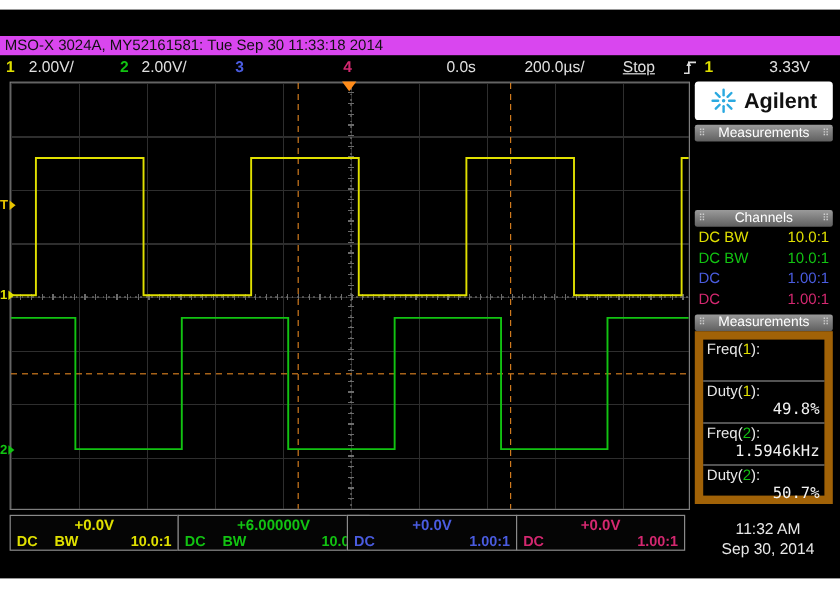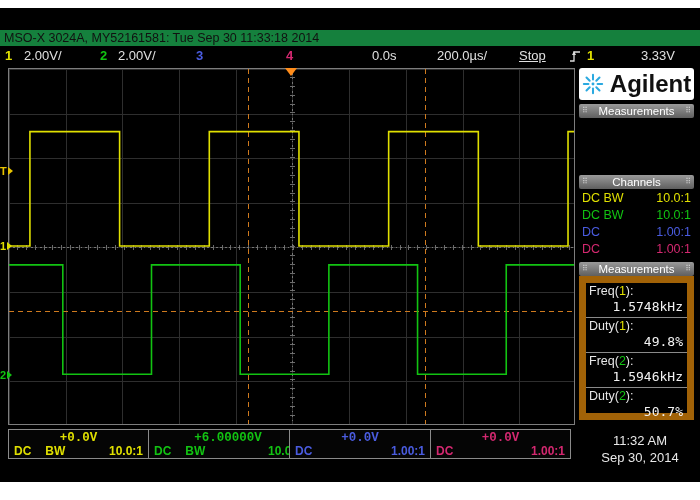--- a/index.html
+++ b/index.html
@@ -1,21 +1,21 @@
 <!DOCTYPE html>
 <html><head>
 <meta charset="utf-8">
 <style>
   html,body{margin:0;padding:0;width:700px;height:500px;background:#fff;overflow:hidden;
     font-family:"Liberation Sans",sans-serif;}
   .page{position:relative;width:700px;height:500px;background:#fff;}
   .scope{position:absolute;left:0;top:8px;width:700px;height:474px;background:#000;}
 
   
-  .titlebar{position:absolute;left:0;top:22px;width:700px;height:16px;background:#15803d;
+  .titlebar{position:absolute;left:0;top:22px;width:700px;height:16px;background:#d946ef;
     color:#111;font-size:12.5px;line-height:16px;padding-left:4px;box-sizing:border-box;white-space:nowrap;}
 
   
   .statusrow{position:absolute;left:0;top:38px;width:700px;height:20px;font-size:13px;color:#e0e0e0;}
   .statusrow span{position:absolute;line-height:20px;white-space:nowrap;}
   .s-ch1n{left:5px;color:#e0e000;font-weight:bold;}
   .s-ch1s{left:24px;}
   .s-ch2n{left:100px;color:#12c312;font-weight:bold;}
   .s-ch2s{left:118px;}
   .s-ch3n{left:196px;color:#4a5ce0;font-weight:bold;}
@@ -56,21 +56,21 @@
   .gm-arrow{width:0;height:0;border-left:5px solid currentColor;
     border-top:4px solid transparent;border-bottom:4px solid transparent;margin-left:1px;}
   .mk-t{top:157px;color:#e8c400;}
   .mk-1{top:232px;color:#e0e000;}
   .mk-2{top:361px;color:#12c312;}
 
   
   .sidebar{position:absolute;left:579px;top:60px;width:115px;height:357px;}
   .logo-box{position:absolute;left:0;top:0;right:0;height:32px;background:#fff;border-radius:3px;
     display:flex;align-items:center;justify-content:center;gap:6px;}
-  .brand{font-size:24px;font-weight:bold;color:#111;}
+  .brand{font-size:18px;font-weight:bold;color:#111;}
   .panel-head{position:absolute;left:0;right:0;height:14px;background:linear-gradient(#9a9a9a,#5f5f5f);
     border-radius:2px;color:#fff;font-size:11.5px;line-height:14px;display:flex;
     padding:0 3px;box-sizing:border-box;}
   .panel-head .head-title{flex:1;text-align:center;}
   .grip{color:#cfcfcf;font-size:8px;line-height:14px;}
   .ph-acq{top:36px;} .ph-ch{top:107px;} .ph-meas{top:194px;}
   .acq-body{position:absolute;left:0;right:0;top:50px;height:52px;border:1px solid #3a3a3a;
     box-sizing:border-box;color:#e8e8e8;font-size:12.5px;text-align:center;}
   .acq-body div{margin-top:3px;}
   .chan-rows{position:absolute;left:0;right:0;top:122px;}
@@ -82,21 +82,21 @@
   .meas-row:last-child{border-bottom:none;}
   .m-label{font-size:12.5px;color:#e8e8e8;line-height:15px;}
   .m-value{font-size:13px;color:#f2f2f2;text-align:right;line-height:16px;
     font-family:"DejaVu Sans Mono",monospace;}
 
   .c1{color:#e0e000;} .c2{color:#12c312;} .c3{color:#4a5ce0;} .c4{color:#d42870;}
 
   
   .chbox{position:absolute;top:421px;height:30px;border:1px solid #8a8a8a;box-sizing:border-box;background:#050505;}
   .bx1{left:8px;width:141px;} .bx2{left:148px;width:160px;} .bx3{left:289px;width:142px;} .bx4{left:430px;width:141px;}
-  .offset-line{text-align:center;font-size:12.5px;line-height:14px;font-weight:bold;margin-top:1px;font-family:Liberation Mono, monospace;}
+  .offset-line{text-align:center;font-size:12.5px;line-height:14px;font-weight:bold;margin-top:1px;}
   .detail-line{display:flex;font-size:12px;line-height:13px;padding:0 5px;font-weight:bold;}
   .dl-bw{margin-left:14px;}
   .dl-probe{margin-left:auto;}
   .clock{position:absolute;left:585px;top:424px;width:110px;text-align:center;color:#e8e8e8;font-size:13px;line-height:17px;}
 </style>
 </head>
 <body>
 
 <div class="page">
   <div class="scope">
@@ -201,21 +201,20 @@
       </div>
 
       <div class="panel-head ph-meas">
         <span class="grip">⠿</span>
         <span class="head-title">Measurements</span>
         <span class="grip">⠿</span>
       </div>
       <div class="meas-body">
         <div class="meas-row">
           <div class="m-label"><span>Freq(</span><span class="c1">1</span><span>):</span></div>
-          <div class="m-value">1.5748kHz</div>
         </div>
         <div class="meas-row">
           <div class="m-label"><span>Duty(</span><span class="c1">1</span><span>):</span></div>
           <div class="m-value">49.8%</div>
         </div>
         <div class="meas-row">
           <div class="m-label"><span>Freq(</span><span class="c2">2</span><span>):</span></div>
           <div class="m-value">1.5946kHz</div>
         </div>
         <div class="meas-row">

